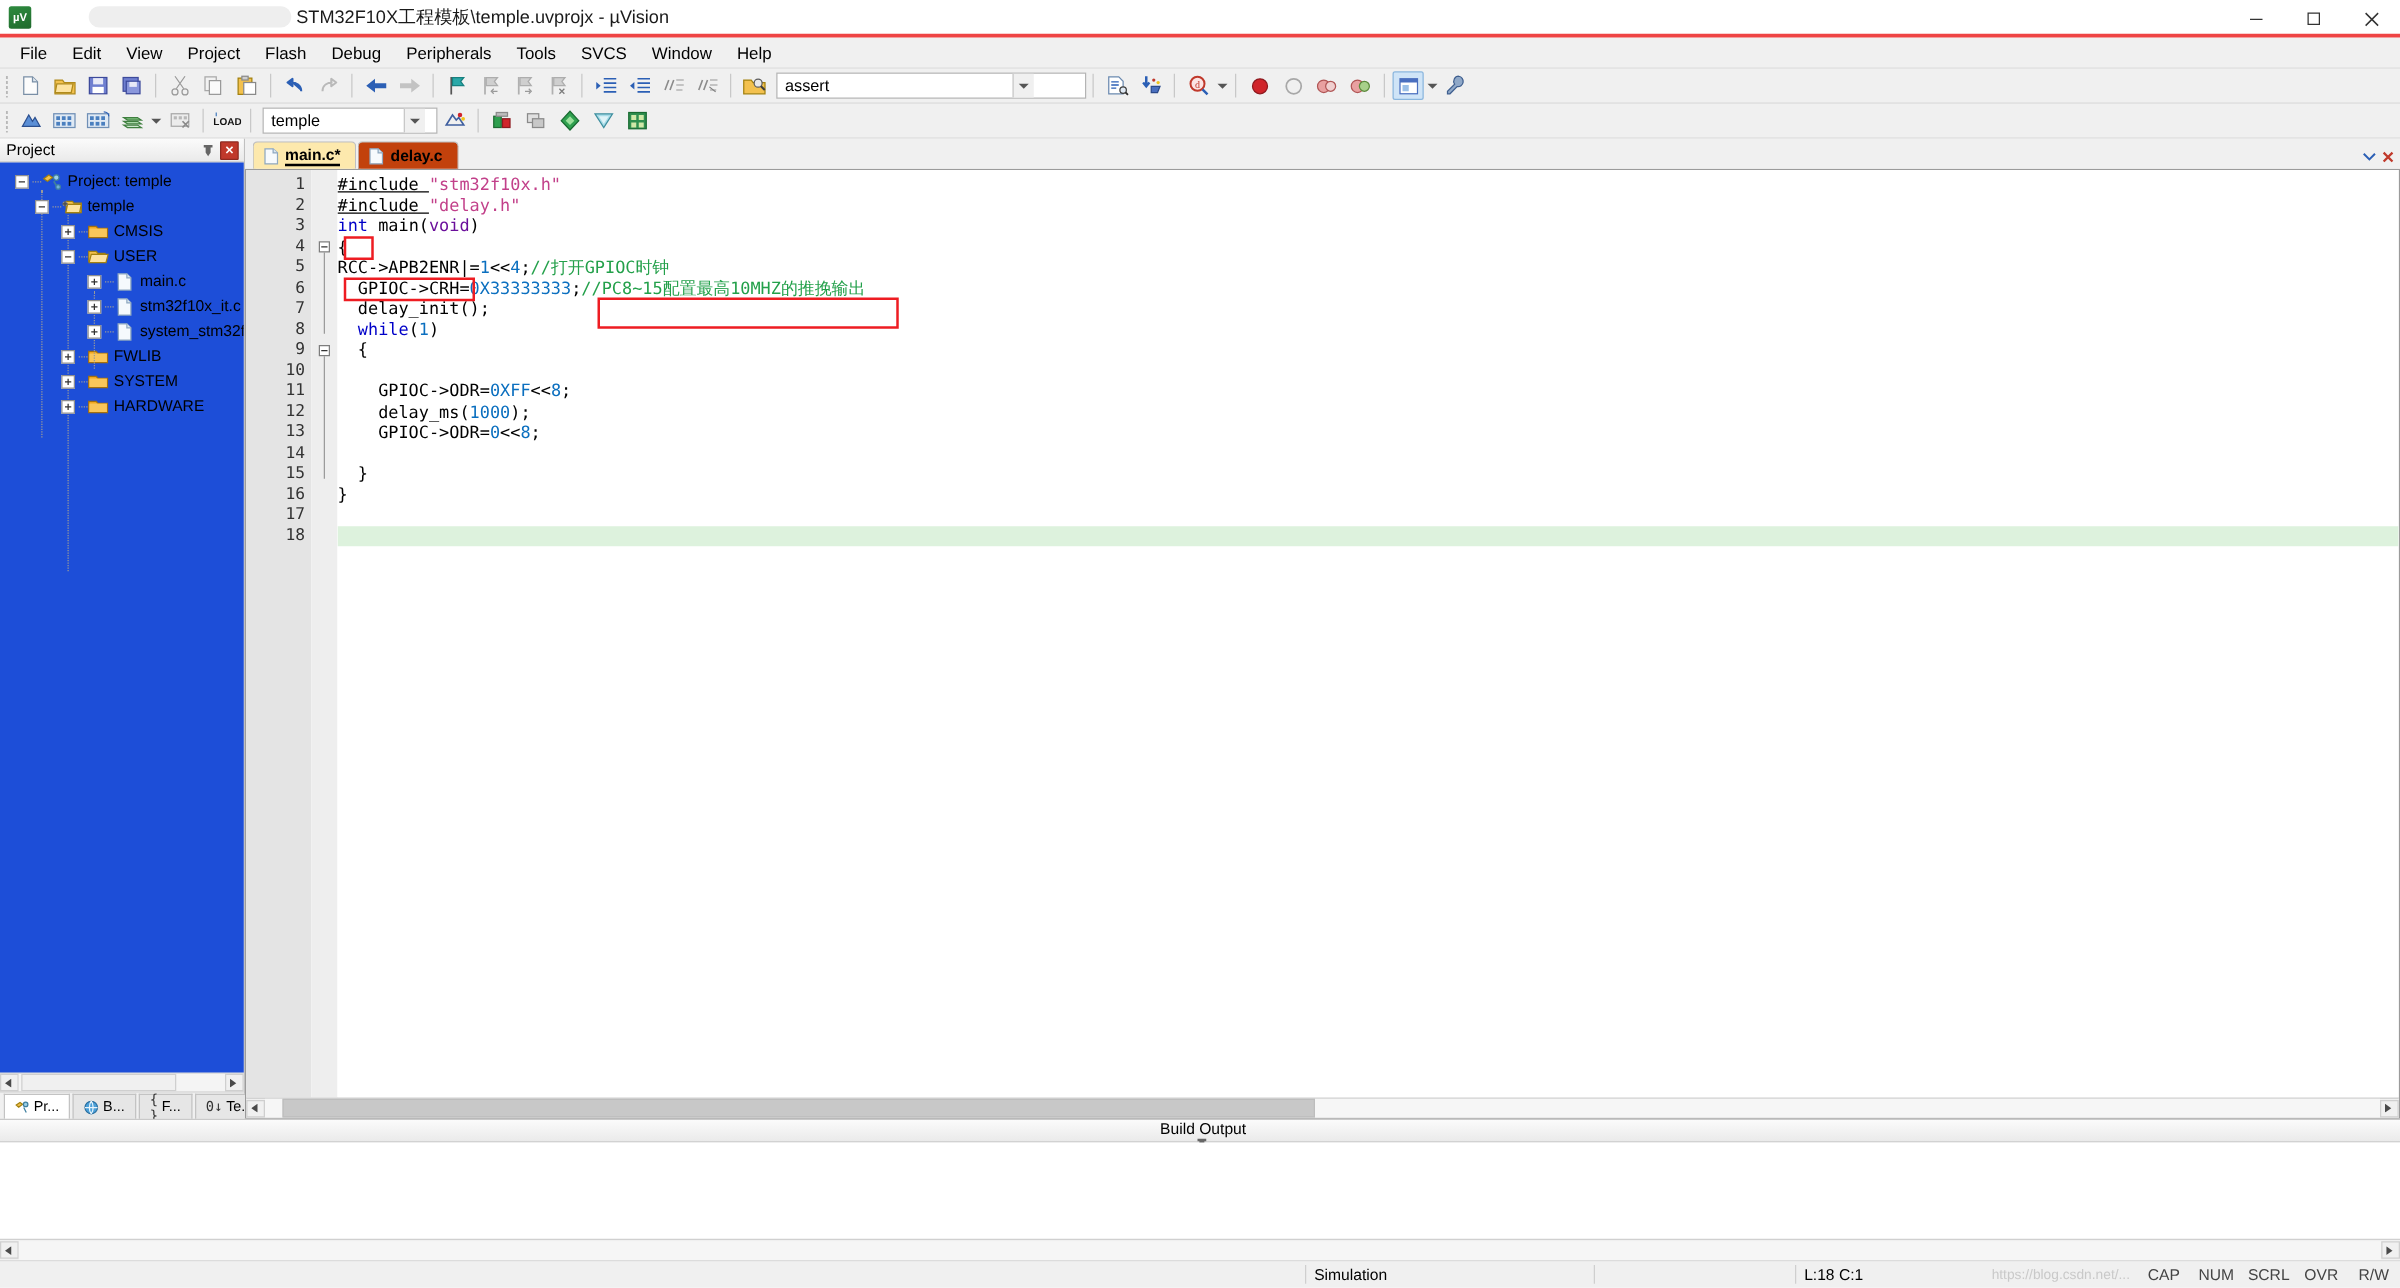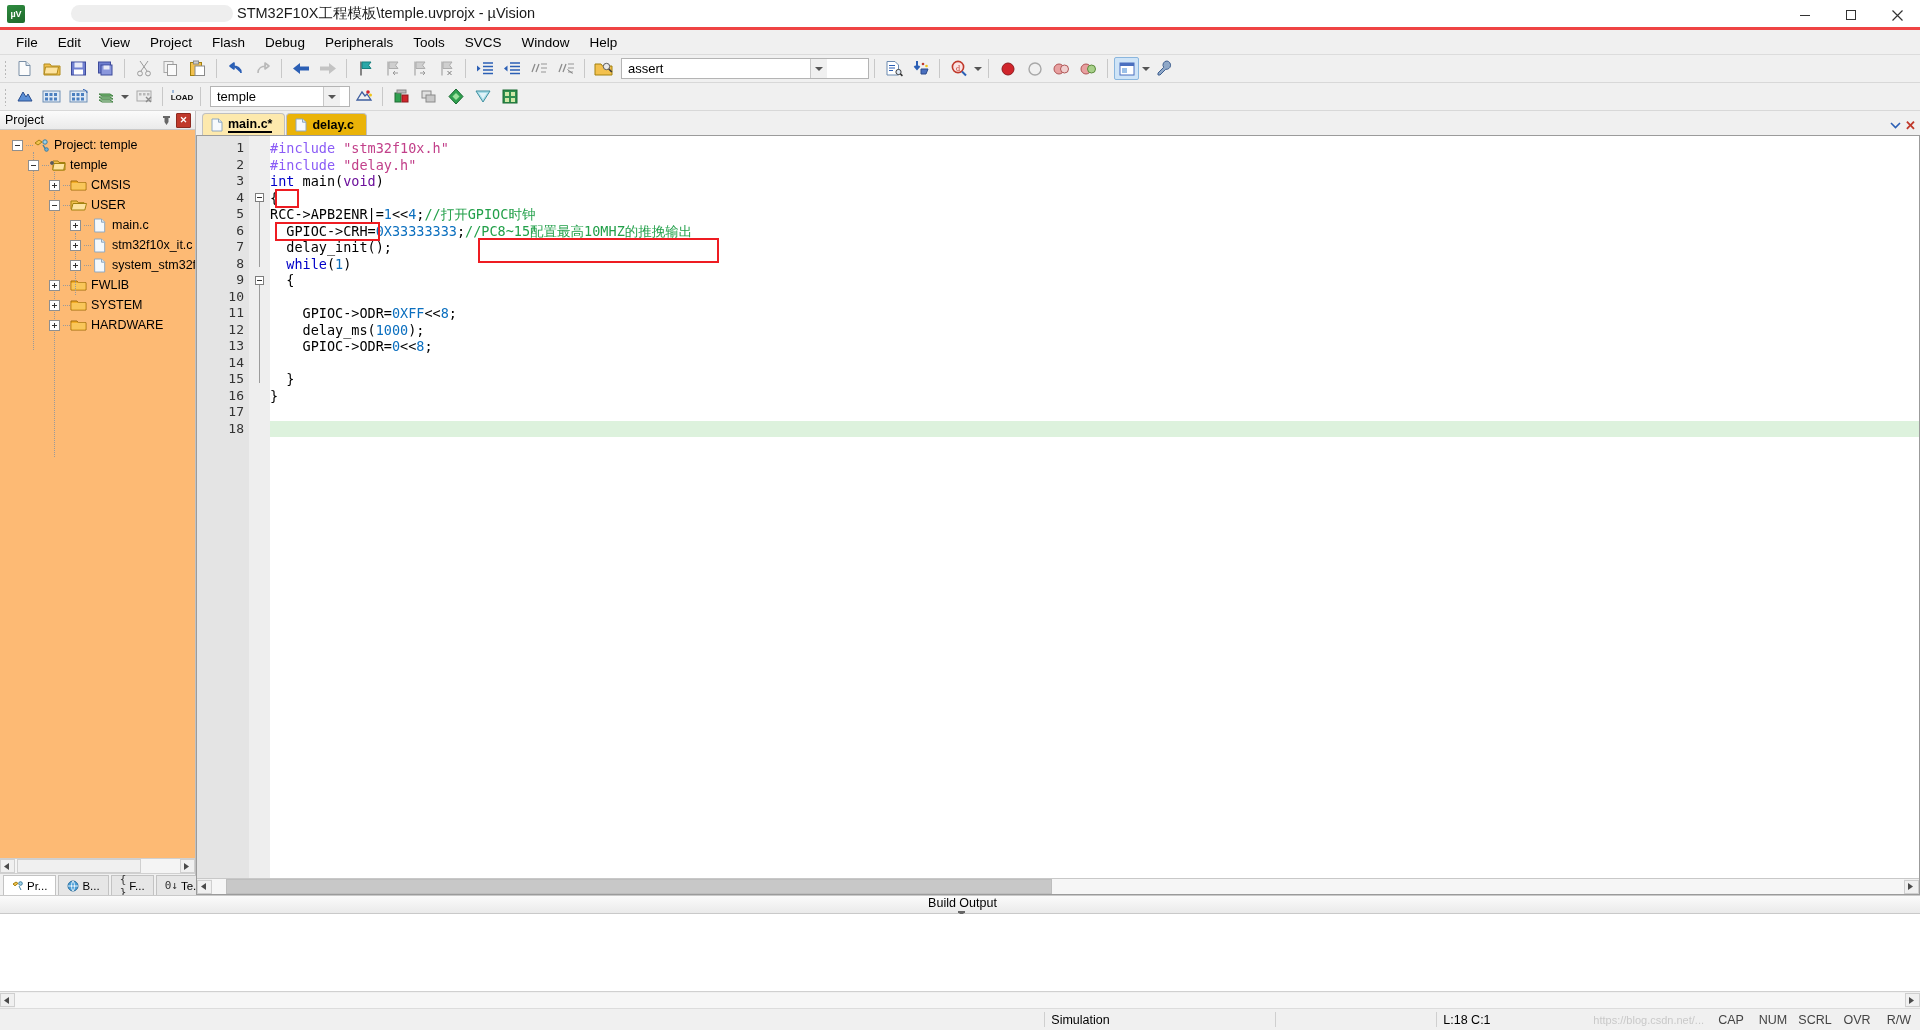--- a/index.html
+++ b/index.html
@@ -110,21 +110,21 @@
     font-size: 12.5px; color: #000; padding-left: 5px;
   }
   .panel-caption .cap-title { flex: 1 1 auto; }
   .cap-btn { width: 15px; height: 15px; display:flex; align-items:center; justify-content:center; margin-right:2px; }
   .cap-btn.pin { color: #333; font-size: 11px; }
   .cap-btn.x {
     background: #c0392b; color: #fff; font-size: 9px; font-weight: bold;
     border: 1px solid #8e2a20; border-radius: 1px; margin-right: 4px;
   }
   .tree {
-    flex: 1 1 auto; background: #fdba74; overflow: hidden; position: relative;
+    flex: 1 1 auto; background: #1d4ed8; overflow: hidden; position: relative;
     padding-top: 5px; font-size: 12.5px; color: #000;
   }
   .tnode { display: flex; align-items: center; height: 20px; white-space: nowrap; }
   .tnode .indent { flex: 0 0 auto; }
   .expander {
     width: 11px; height: 11px; flex: 0 0 auto;
     border: 1px solid #8f8f8f; background: #fff;
     position: relative; margin-right: 3px;
   }
   .expander::before {
@@ -167,21 +167,21 @@
     height: 24px; min-height: 24px; background: #f0f0f0;
     display: flex; align-items: flex-end; padding-left: 6px; position: relative;
   }
   .dtab {
     height: 22px; display: flex; align-items: center; gap: 5px;
     padding: 0 12px 0 8px; font-size: 12.5px; color: #000;
     border: 1px solid #c0c0c0; border-bottom: none;
     border-radius: 4px 4px 0 0; margin-right: 1px;
   }
   .dtab.main { background: #fde9ad; }
-  .dtab.second { background: #eab308; }
+  .dtab.second { background: #c2410c; }
   .dtab .dname { font-weight: bold; }
   .dtab.main .dname { border-bottom: 2px solid #000; }
   .dtab .fileicon { width: 12px; height: 14px; }
   .tabbar-btns { position: absolute; right: 4px; bottom: 2px; display: flex; gap: 4px; align-items:center; }
   .tabbar-btns .tb-x { color: #c0392b; font-weight: bold; font-size: 13px; }
 
   .editor-frame {
     flex: 1 1 auto; display: flex; flex-direction: column; min-height: 0;
     border: 1px solid #9b9b9b; background: #fff; margin: 0 0 0 0;
   }
@@ -202,21 +202,21 @@
   .ln { height: 16.5px; line-height: 16.5px; white-space: pre; }
   .fold-cell { height: 16.5px; line-height: 16.5px; display:flex; align-items:center; justify-content:center; }
   .fold-box {
     width: 9px; height: 9px; border: 1px solid #7d7d7d; background:#fff;
     position: relative;
   }
   .fold-box::before { content:""; position:absolute; left:1px; right:1px; top:3px; height:1px; background:#333; }
   .fold-bar { position: absolute; left: 10px; width: 1px; background: #9b9b9b; }
 
   
-  .c-pre  { color: #8b5cf6; }
+  .c-pre  { color: #000000; text-decoration: underline; }
   .c-str  { color: #c2408a; }
   .c-kw   { color: #0000c8; text-align: center; }
   .c-num  { color: #0b6fbf; }
   .c-cmt  { color: #23a04a; }
   .c-plain{ color: #000; }
   .c-macro{ color: #6b0f9b; }
   .hl-line { background: #ddf2dd; position:absolute; left:0; right:0; height: 16.5px; }
 
   .redbox { position: absolute; border: 2px solid #ee1c22; pointer-events: none; }
 

